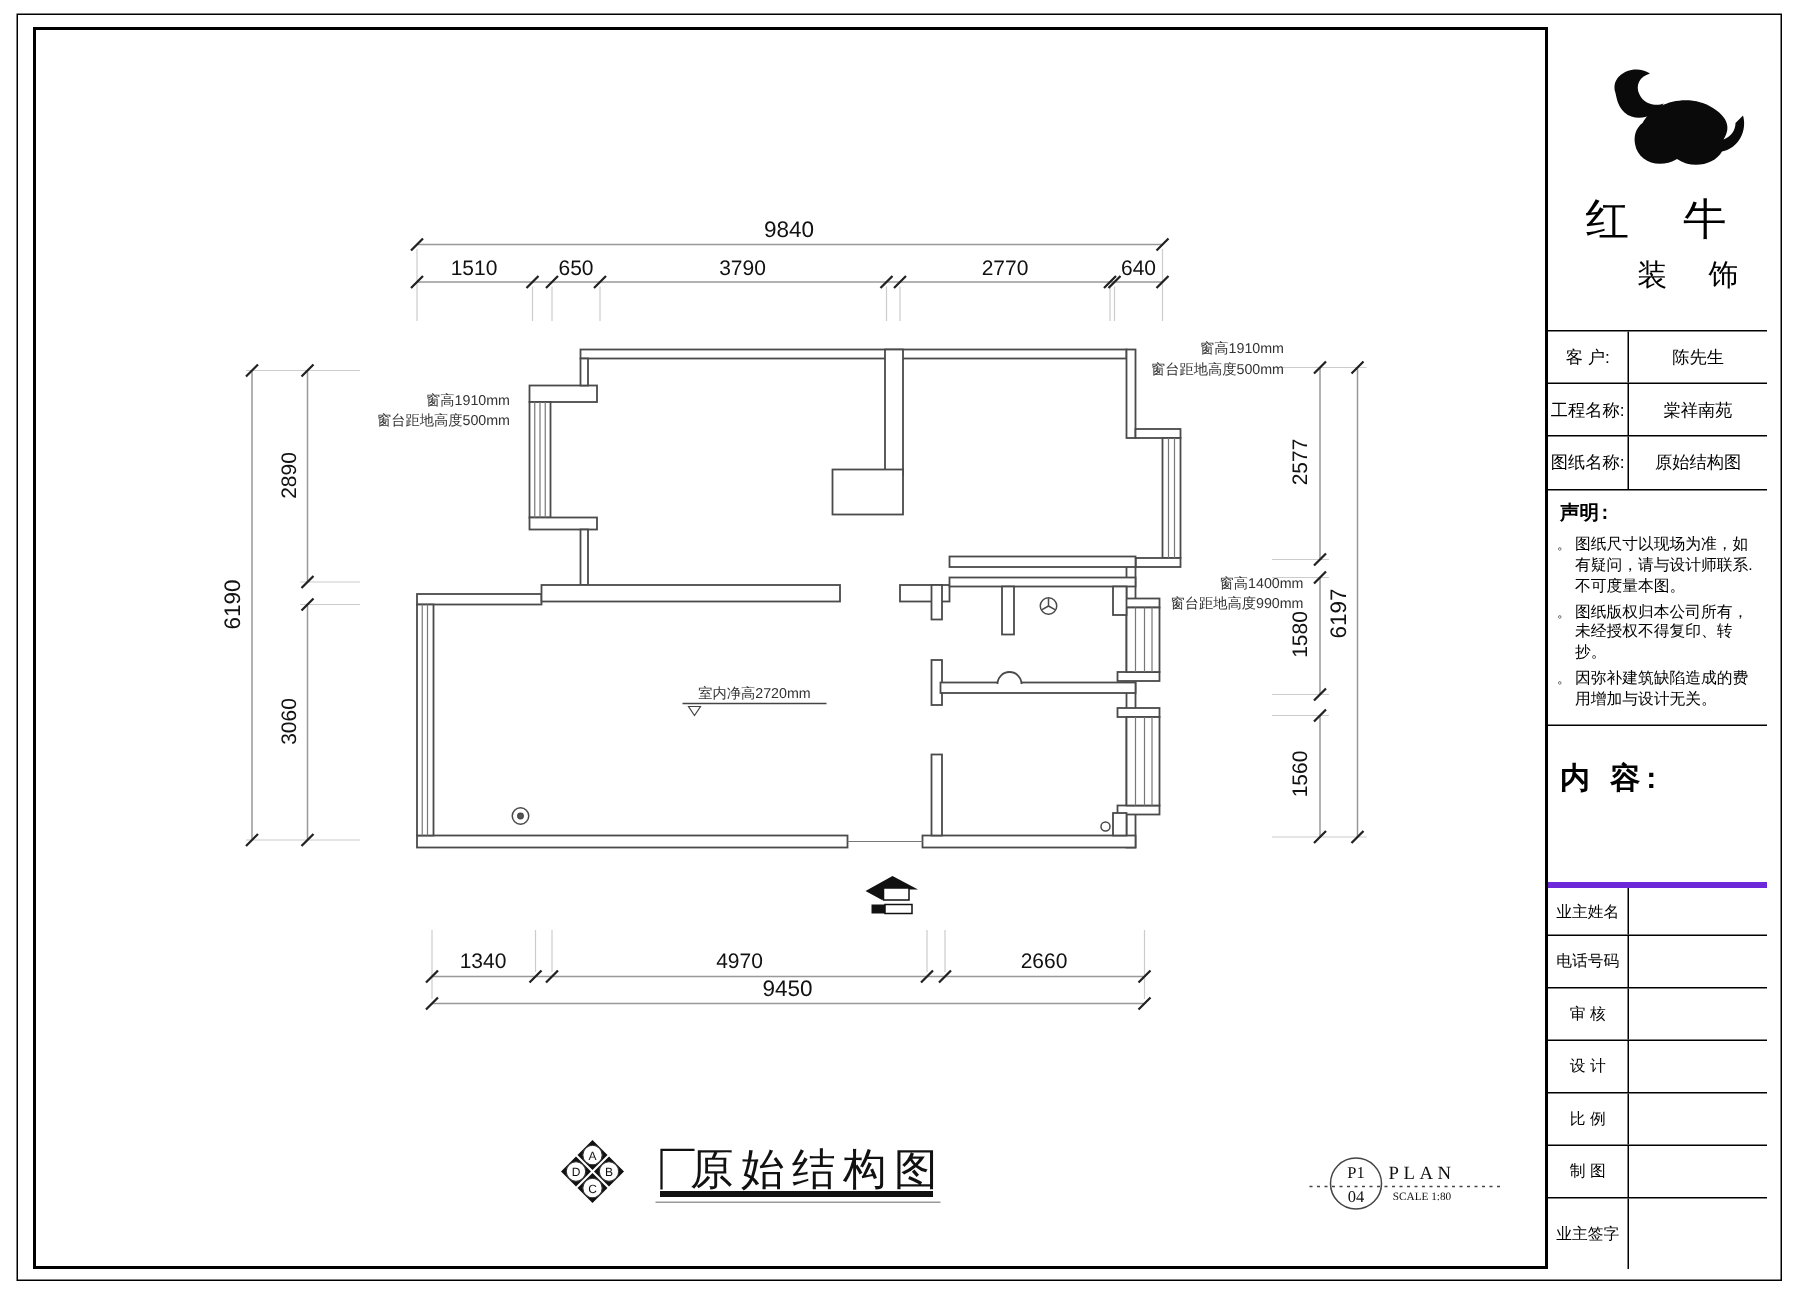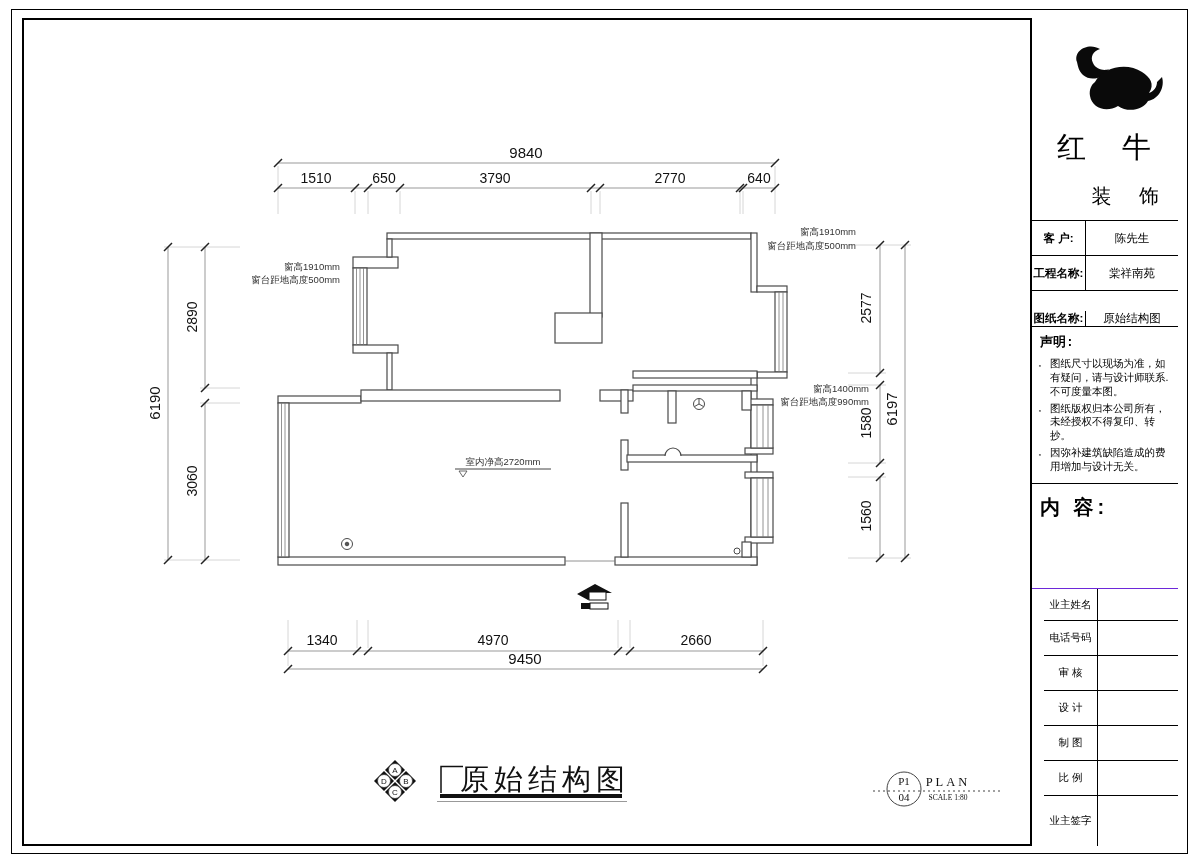--- a/index.html
+++ b/index.html
@@ -10,35 +10,35 @@
   .inner-frame{position:absolute;left:22px;top:18px;width:1156px;height:828px;
         border:2.5px solid #000;box-sizing:border-box;}
   .plan-svg{position:absolute;left:0;top:0;}
   
   .titleblock{position:absolute;left:1030px;top:18px;width:148px;height:828px;
         border-left:2px solid #000;box-sizing:border-box;background:#fff;
         display:flex;flex-direction:column;}
   .logo-area{height:202px;box-sizing:border-box;padding-top:22px;}
   .logo-area svg{display:block;margin:0 auto;}
   .brand-top{font-size:29px;letter-spacing:14px;text-align:center;padding-left:12px;line-height:1.1;}
-  .brand-bottom{font-size:20px;letter-spacing:11px;text-align:right;padding-right:8px;line-height:1.2;margin-top:20px;}
+  .brand-bottom{font-size:20px;letter-spacing:11px;text-align:right;padding-right:8px;line-height:1.2;margin-top:8px;}
   .info-table{border-top:1px solid #000;}
   .info-row{display:flex;height:35px;box-sizing:border-box;border-bottom:1px solid #000;}
-  .info-row:last-child{border-bottom:none;align-items:flex-end;}
+  .info-row:last-child{border-bottom:none;}
   .info-label{width:54px;box-sizing:border-box;border-right:1px solid #000;
-        display:flex;align-items:center;justify-content:center;font-size:11.5px;font-weight:bold;}
+        display:flex;align-items:center;justify-content:center;font-size:11.5px;font-weight:normal;}
   .info-value{flex:1;display:flex;align-items:center;justify-content:center;font-size:11.5px;}
   .statement{border-top:1px solid #000;height:157px;box-sizing:border-box;padding:6px 6px 0 8px;}
   .statement-title{font-size:13px;font-weight:bold;margin-bottom:6px;font-family:Liberation Mono, monospace;}
   .statement ul{margin:0;padding:0;list-style:none;}
   .statement li{font-size:10.5px;line-height:1.32;margin-bottom:3px;position:relative;padding-left:10px;}
   .statement li::before{content:"。";position:absolute;left:-2px;top:1px;font-size:9px;}
-  .content-area{border-top:1px solid #000;height:105px;box-sizing:border-box;padding:10px 8px;}
+  .content-area{border-top:1px solid #000;height:105px;box-sizing:border-box;padding:21px 8px;}
   .content-label{font-size:20px;font-weight:bold;letter-spacing:4px;}
-  .sign-table{border-top:1px solid #6d28d9;flex:1;display:flex;flex-direction:column;padding-left:12px;}
+  .sign-table{border-top:4px solid #6d28d9;flex:1;display:flex;flex-direction:column;}
   .sign-row{display:flex;border-bottom:1px solid #000;box-sizing:border-box;}
   .sign-row:last-child{border-bottom:none;flex:1;font-family:Liberation Mono, monospace;}
   .sign-label{width:54px;box-sizing:border-box;border-right:1px solid #000;
         display:flex;align-items:center;justify-content:center;font-size:10.5px;}
   .sign-value{flex:1;}
   
   text{font-family:"Liberation Sans","DejaVu Sans",sans-serif;fill:#111;}
   .dim{font-size:14px;}
   .dim-big{font-size:15px;}
   .ann{font-size:9.5px;fill:#333;}
@@ -258,25 +258,25 @@
       </div>
       <div class="sign-row" style="height:35px">
         <div class="sign-label">审 核</div>
         <div class="sign-value"></div>
       </div>
       <div class="sign-row" style="height:35px">
         <div class="sign-label">设 计</div>
         <div class="sign-value"></div>
       </div>
       <div class="sign-row" style="height:35px">
+        <div class="sign-label">比 例</div>
+        <div class="sign-value"></div>
+      </div>
+      <div class="sign-row" style="height:35px">
         <div class="sign-label">制 图</div>
-        <div class="sign-value"></div>
-      </div>
-      <div class="sign-row" style="height:35px">
-        <div class="sign-label">比 例</div>
         <div class="sign-value"></div>
       </div>
       <div class="sign-row">
         <div class="sign-label">业主签字</div>
         <div class="sign-value"></div>
       </div>
     </div>
   </div>
 </div>
 

